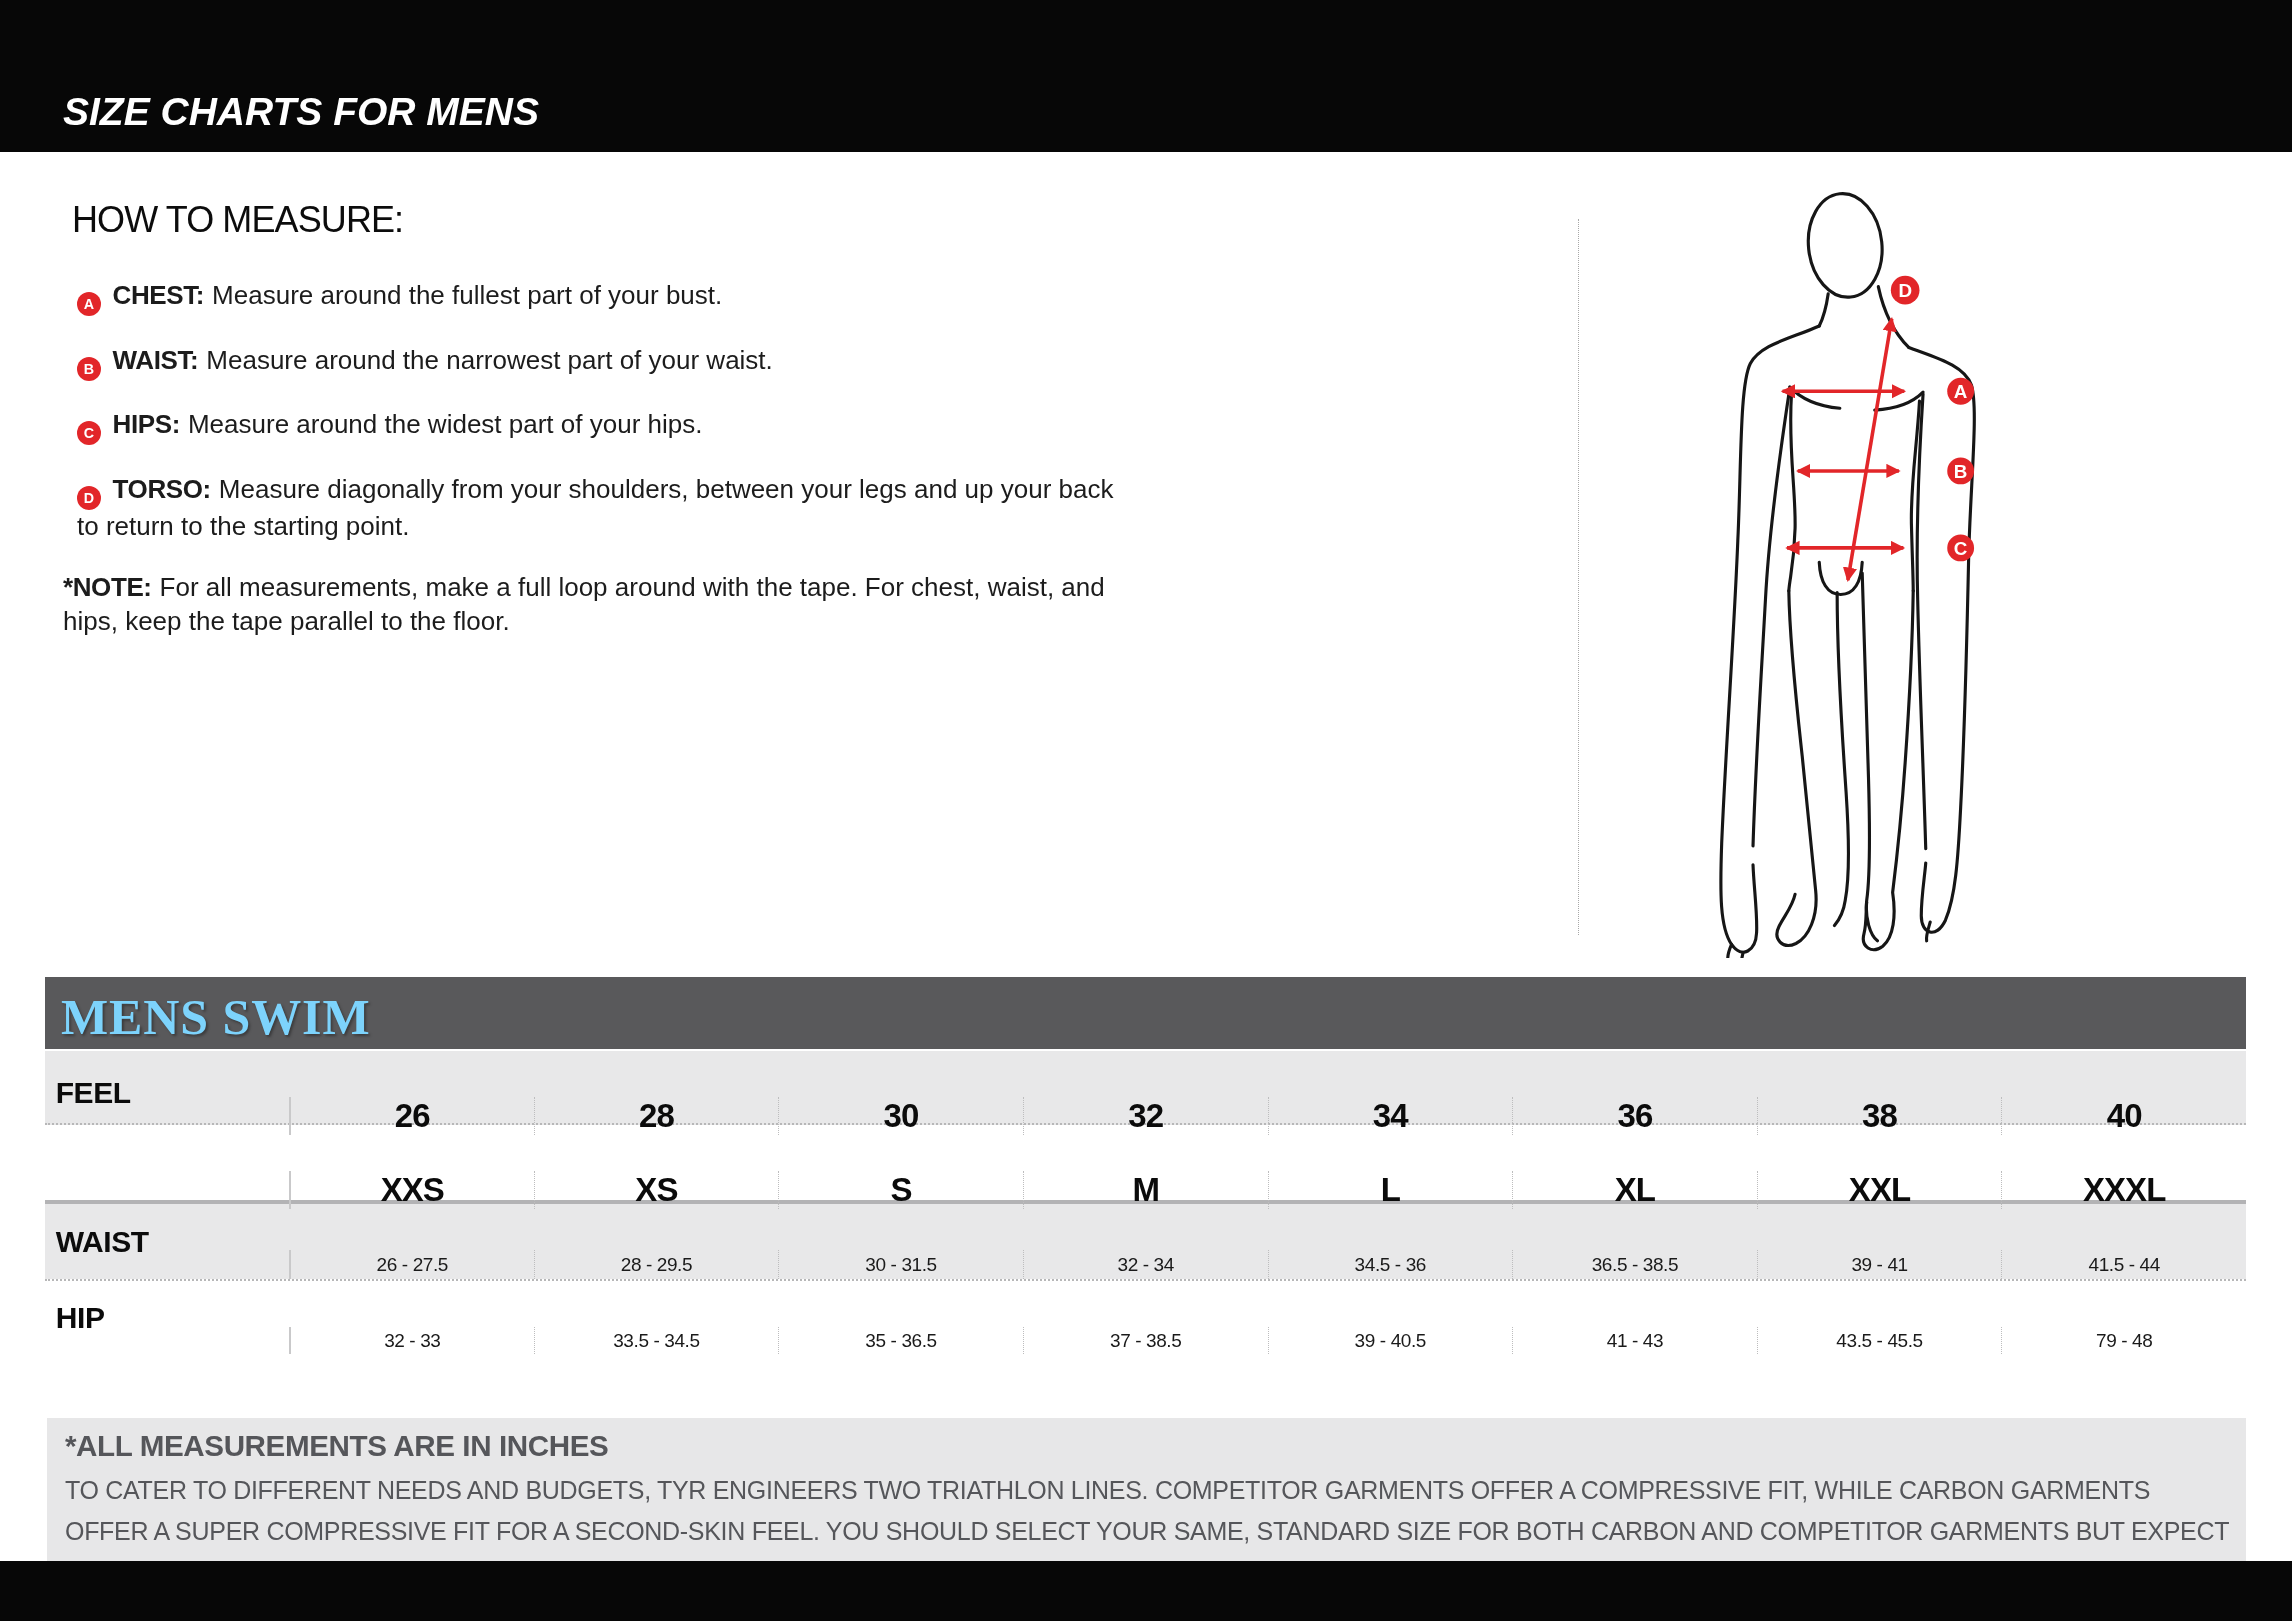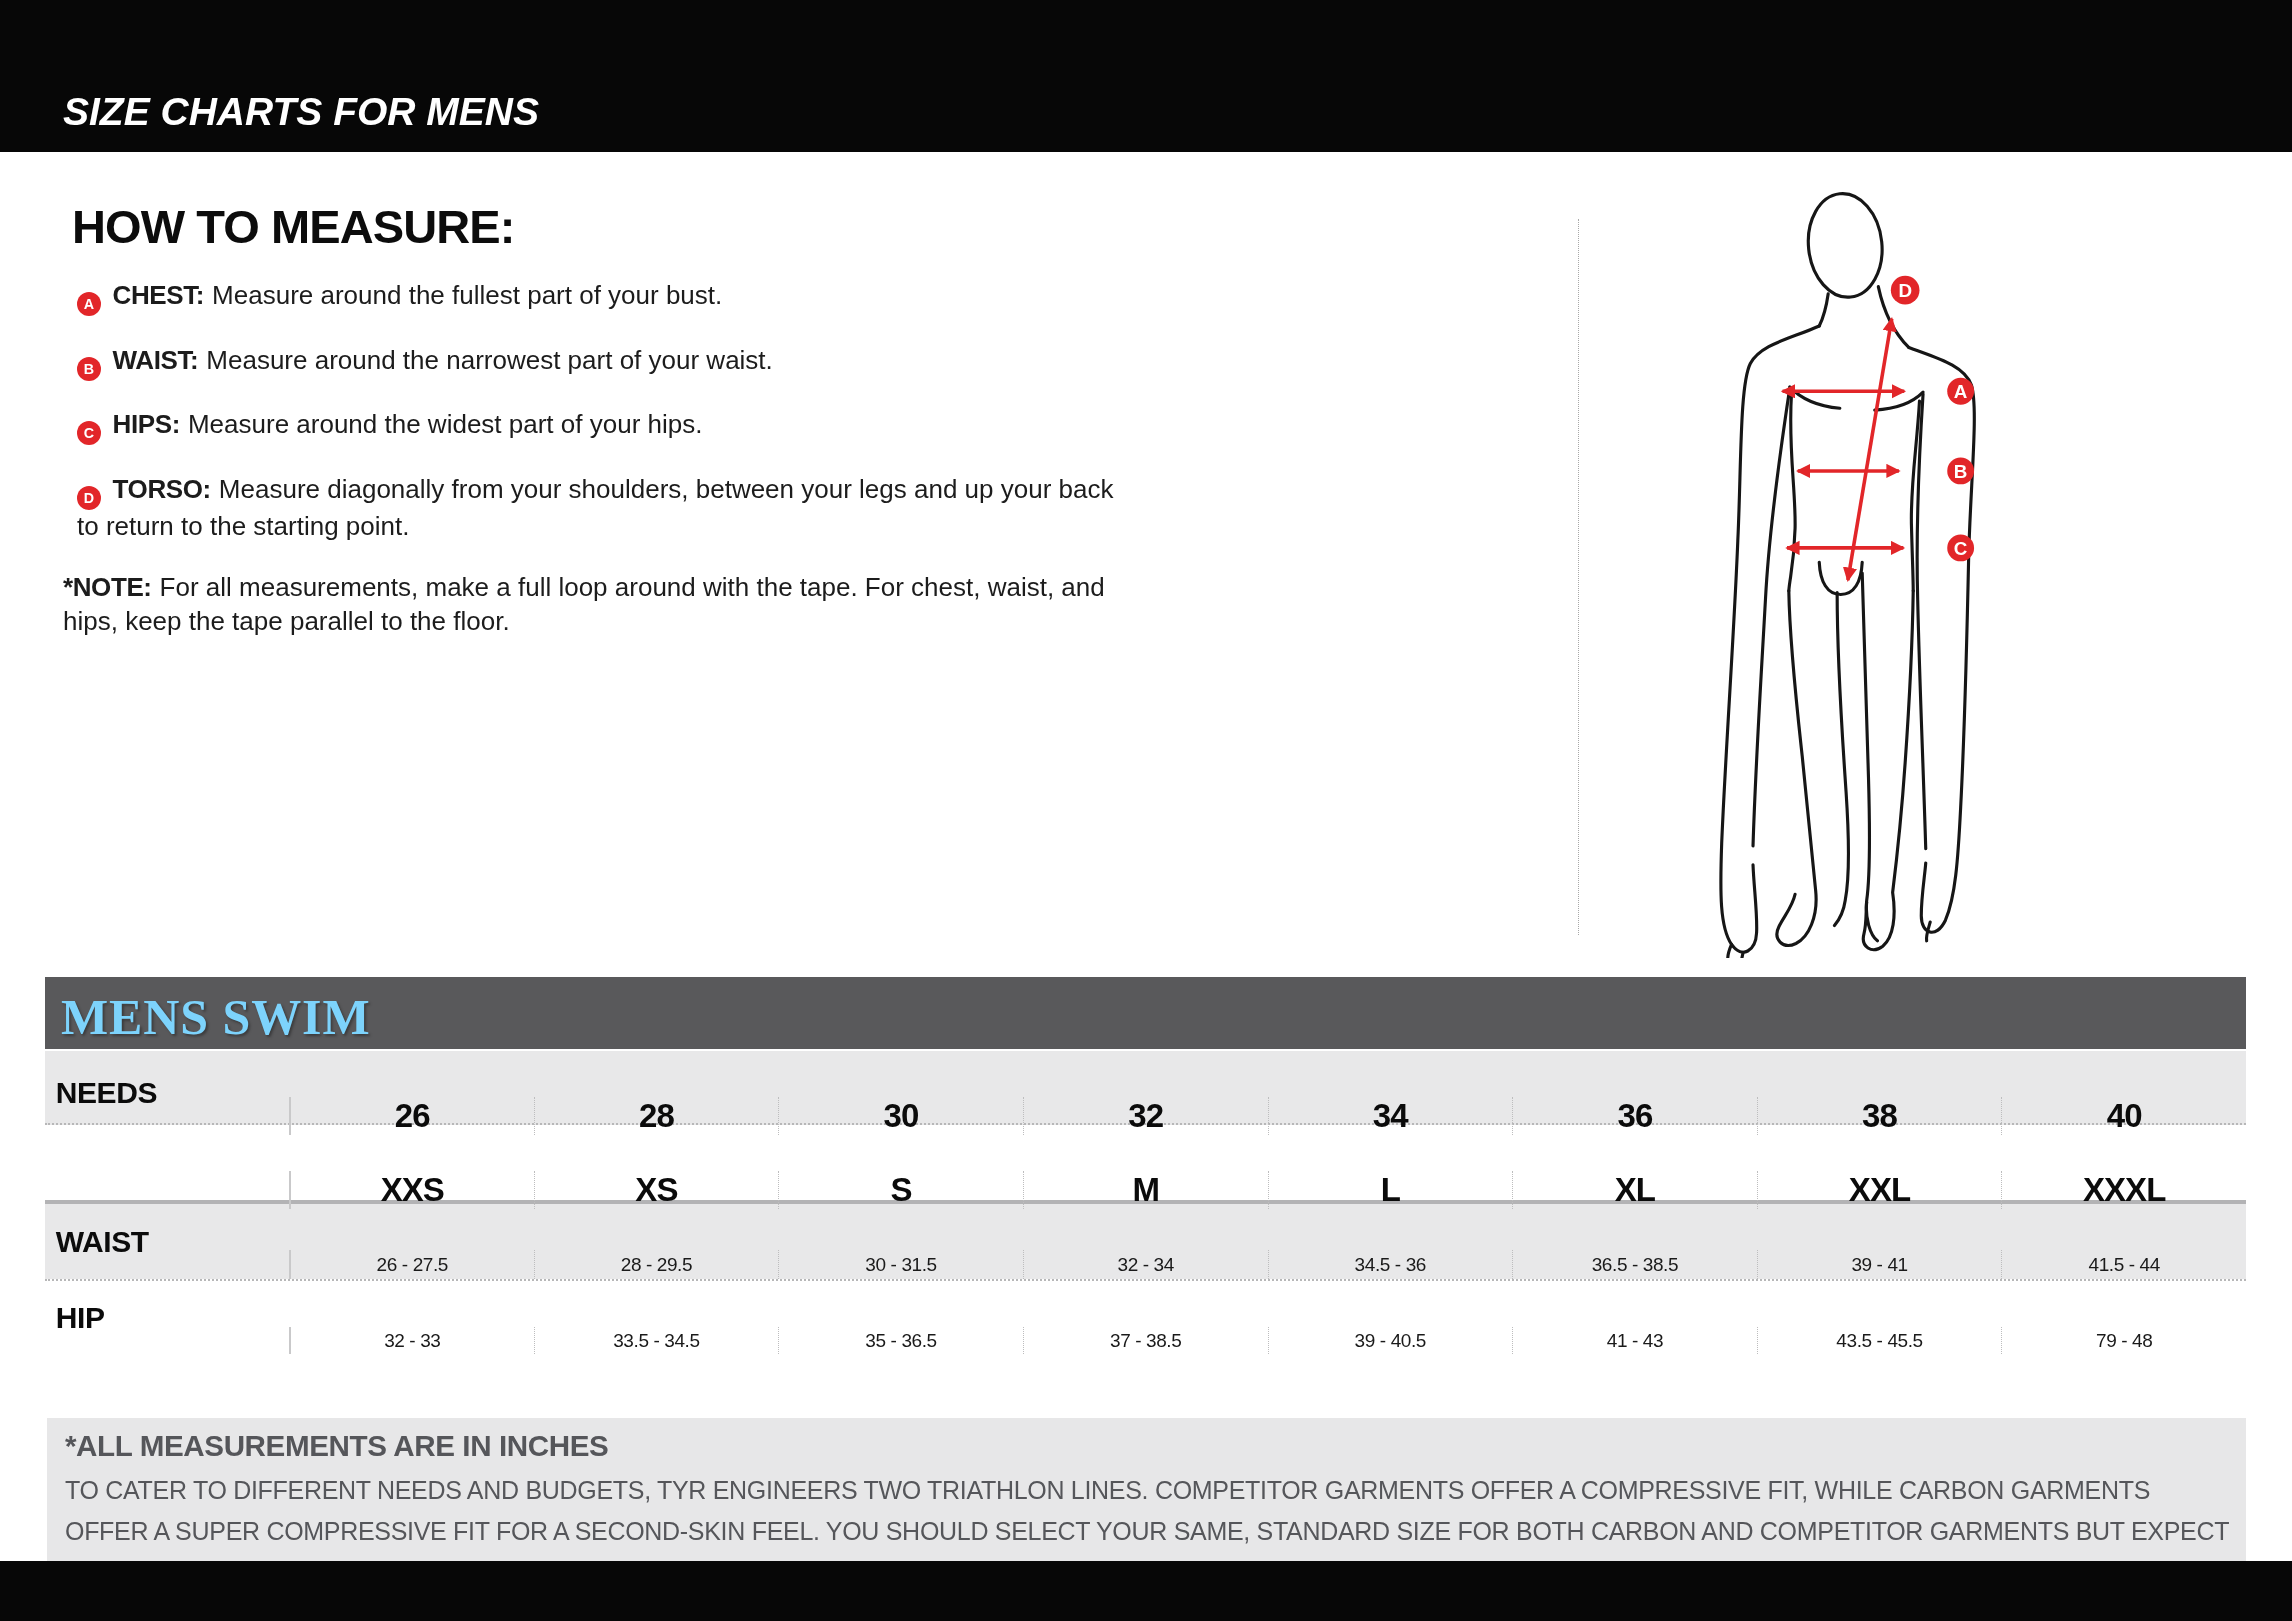--- a/index.html
+++ b/index.html
@@ -5,21 +5,21 @@
   html,body{margin:0;padding:0;background:#ffffff;}
   body{width:2293px;height:1621px;position:relative;overflow:hidden;
        font-family:"Liberation Sans", sans-serif;color:#111;}
 
   
   .top-bar{position:absolute;left:0;top:0;width:2293px;height:152px;background:#070707;}
   .top-title{position:absolute;left:63px;top:90px;color:#ffffff;
              font-size:39px;font-weight:700;font-style:italic;letter-spacing:0px;white-space:nowrap;}
 
   
-  .howto-heading{position:absolute;left:72px;top:199px;font-size:47px;font-weight:700;
+  .howto-heading{position:absolute;left:72px;top:199px;font-size:36px;font-weight:400;
                  letter-spacing:-0.9px;color:#0c0c0c;white-space:nowrap;}
   .step{position:absolute;left:77px;width:1048px;font-size:26px;line-height:33px;color:#1c1c1c;}
   .badge{display:inline-block;width:24px;height:24px;border-radius:50%;background:#e22629;
          color:#fff;font-size:14.3px;font-weight:700;text-align:center;line-height:24px;
          margin-right:11.6px;vertical-align:-4.5px;}
   .step-label{font-weight:800;margin-right:8px;letter-spacing:-0.4px;}
   .note{position:absolute;left:63px;width:1048px;font-size:26px;line-height:34px;color:#1c1c1c;}
   .note-label{font-weight:800;margin-right:8px;letter-spacing:-0.4px;}
 
   
@@ -138,21 +138,21 @@
     </g>
   </svg>
 </div>
 
 <div class="swim-bar">
   <div class="swim-title">MENS SWIM</div>
 </div>
 
 <div class="sizes-table">
   <div class="trow r-size">
-    <div class="cell lab">NEEDS</div>
+    <div class="cell lab">FEEL</div>
     <div class="cell hdr first">26</div>
     <div class="cell hdr dash">28</div>
     <div class="cell hdr dash">30</div>
     <div class="cell hdr dash">32</div>
     <div class="cell hdr dash">34</div>
     <div class="cell hdr dash">36</div>
     <div class="cell hdr dash">38</div>
     <div class="cell hdr dash">40</div>
   </div>
   <div class="trow r-alpha">

